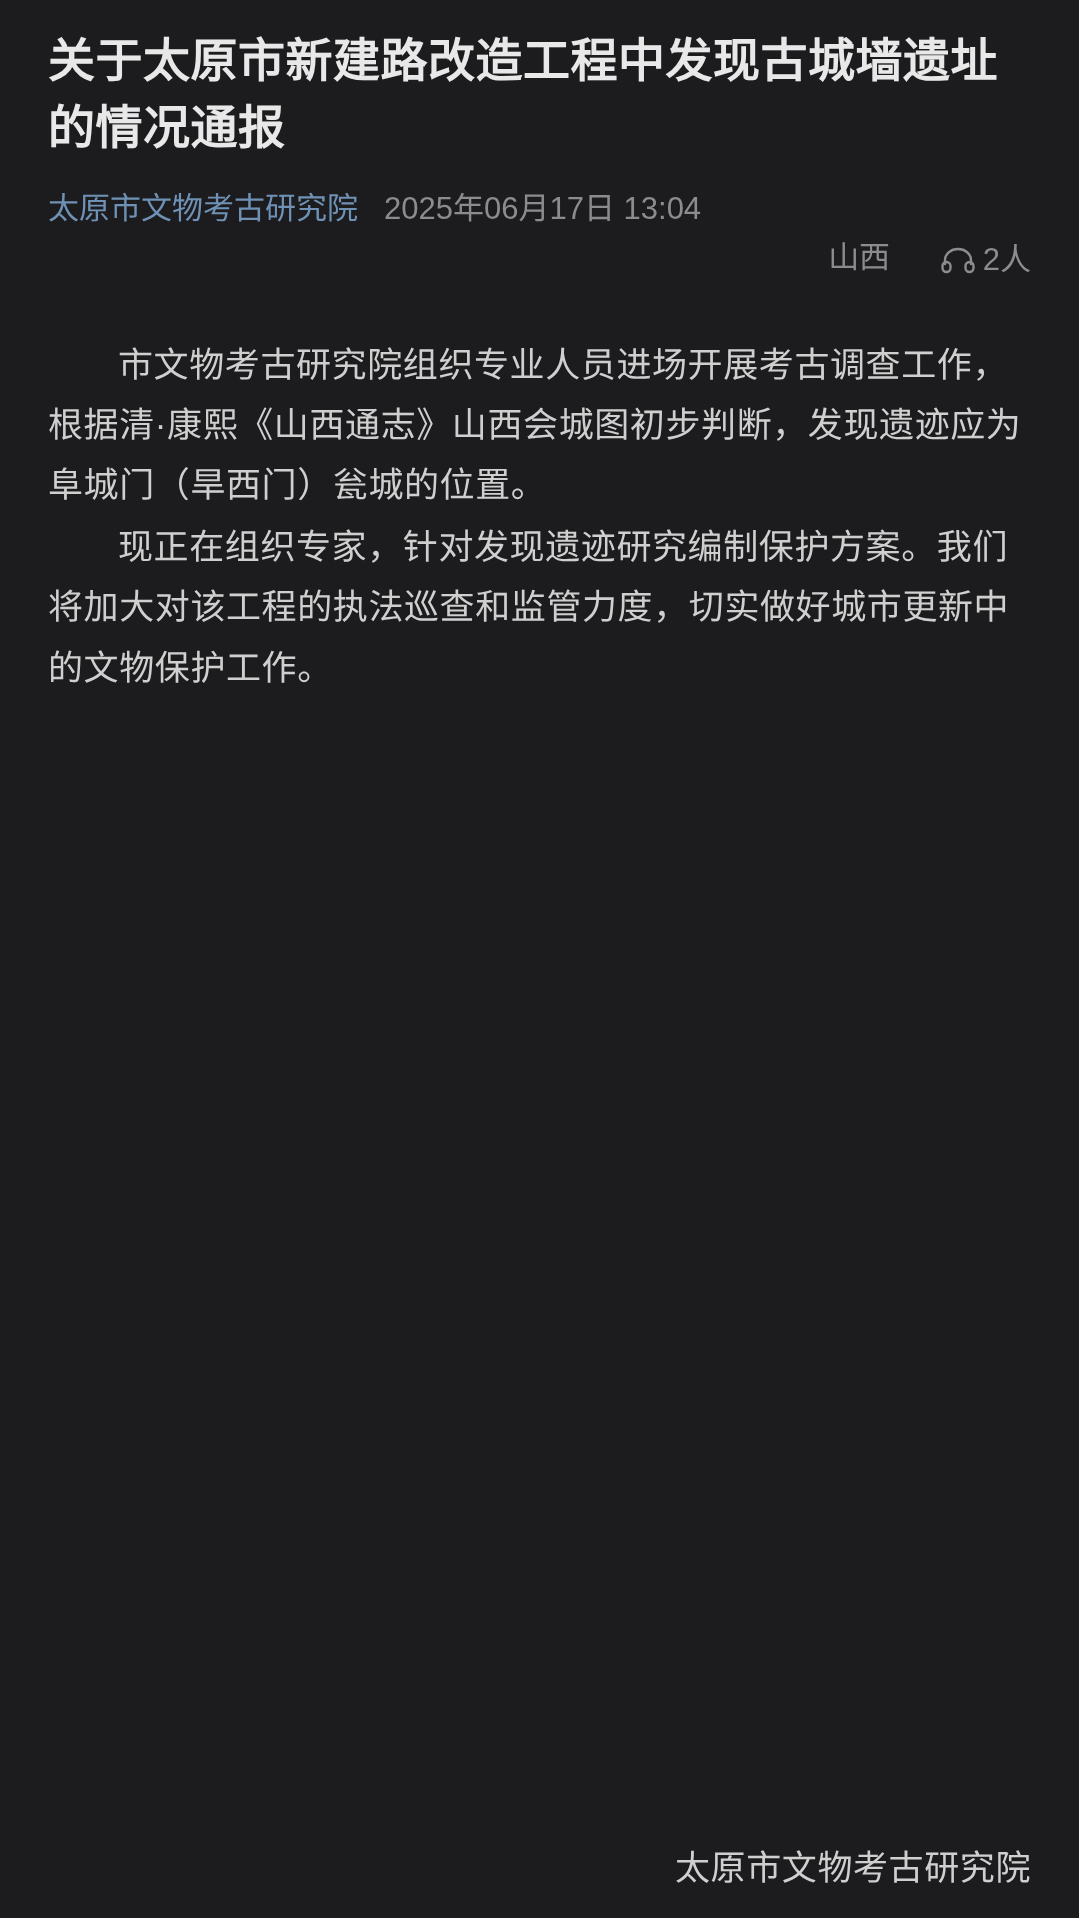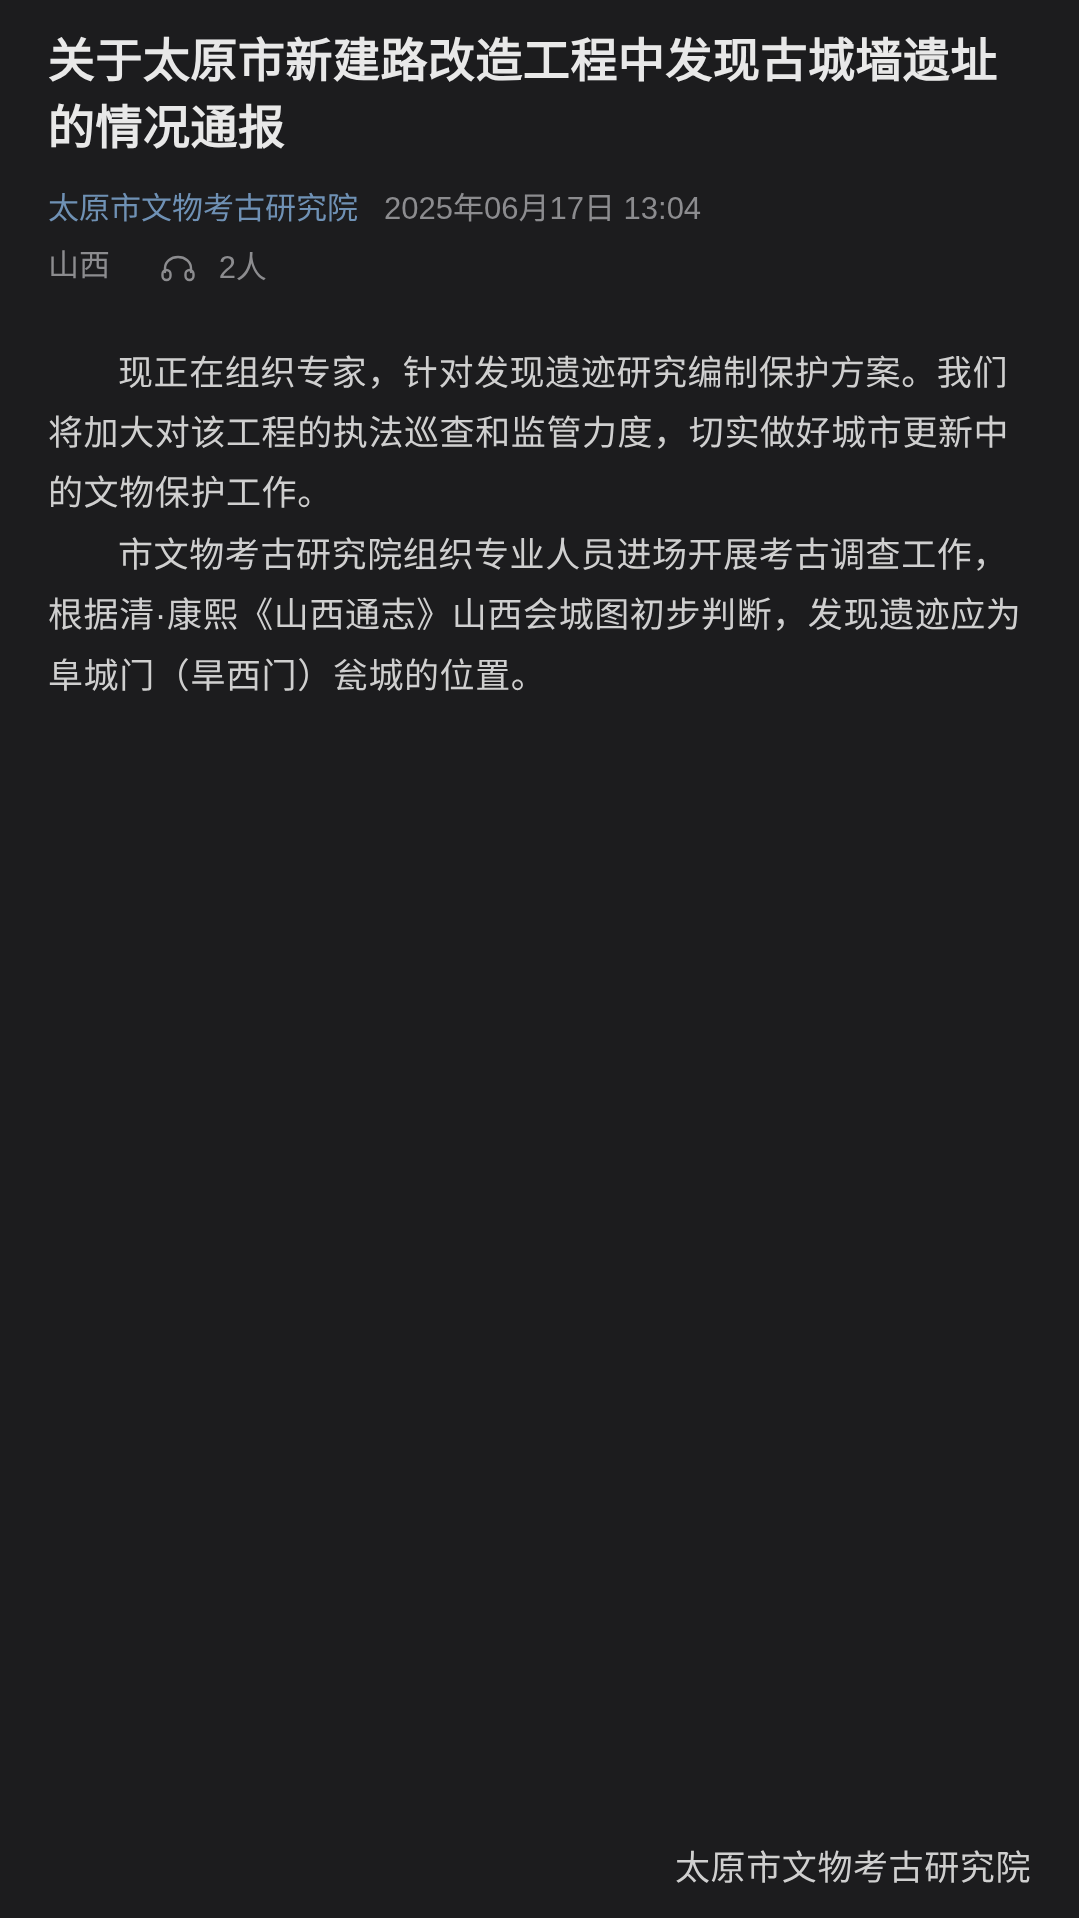--- a/index.html
+++ b/index.html
@@ -38,29 +38,30 @@
   }
   .meta .source {
     color: #6f91b5;
   }
   .meta .sep {
     display: inline-block;
     width: 26px;
   }
   .meta-line2 {
     display: block;
-    margin-top: 12px;
+    margin-top: 4px;
+    text-align: right;
   }
   .meta .region {
     color: #8c8c8f;
   }
   .listen {
     display: inline-flex;
     align-items: center;
-    gap: 24px;
+    gap: 8px;
     margin-left: 42px;
     color: #8c8c8f;
     vertical-align: middle;
   }
   .listen svg {
     display: block;
   }
   .body-text p {
     font-size: 35px;
     line-height: 1.72;
@@ -99,19 +100,19 @@
             <rect x="1.5" y="16" width="8" height="10" rx="4" stroke="#8c8c8f" stroke-width="2.4"></rect>
             <rect x="24.5" y="16" width="8" height="10" rx="4" stroke="#8c8c8f" stroke-width="2.4"></rect>
           </svg>
         </span>
         <span>2人</span>
       </span>
     </span>
   </div>
 
   <div class="body-text">
+    <p>市文物考古研究院组织专业人员进场开展考古调查工作，根据清·康熙《山西通志》山西会城图初步判断，发现遗迹应为阜城门（旱西门）瓮城的位置。</p>
     <p>现正在组织专家，针对发现遗迹研究编制保护方案。我们将加大对该工程的执法巡查和监管力度，切实做好城市更新中的文物保护工作。</p>
-    <p>市文物考古研究院组织专业人员进场开展考古调查工作，根据清·康熙《山西通志》山西会城图初步判断，发现遗迹应为阜城门（旱西门）瓮城的位置。</p>
   </div>
 
   <div class="signature">太原市文物考古研究院</div>
 
 </div>
 
 </body></html>

